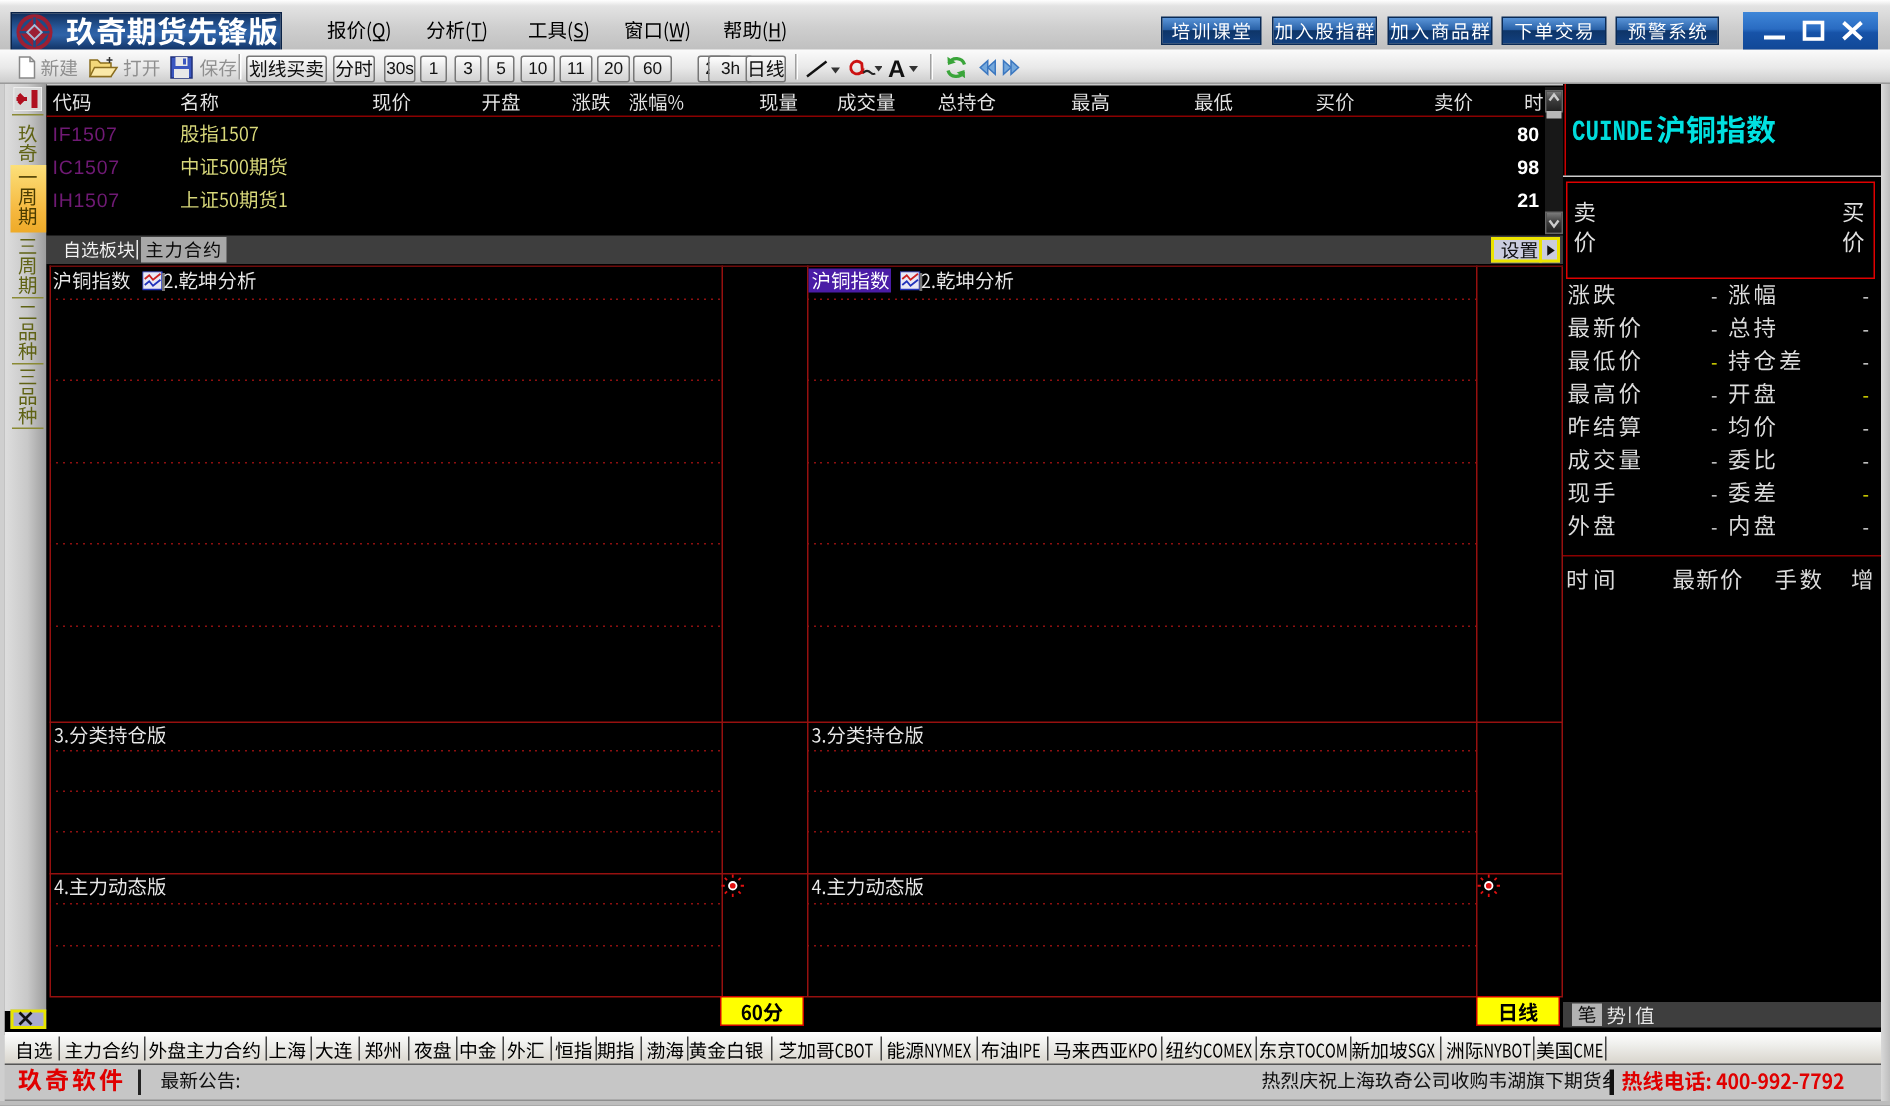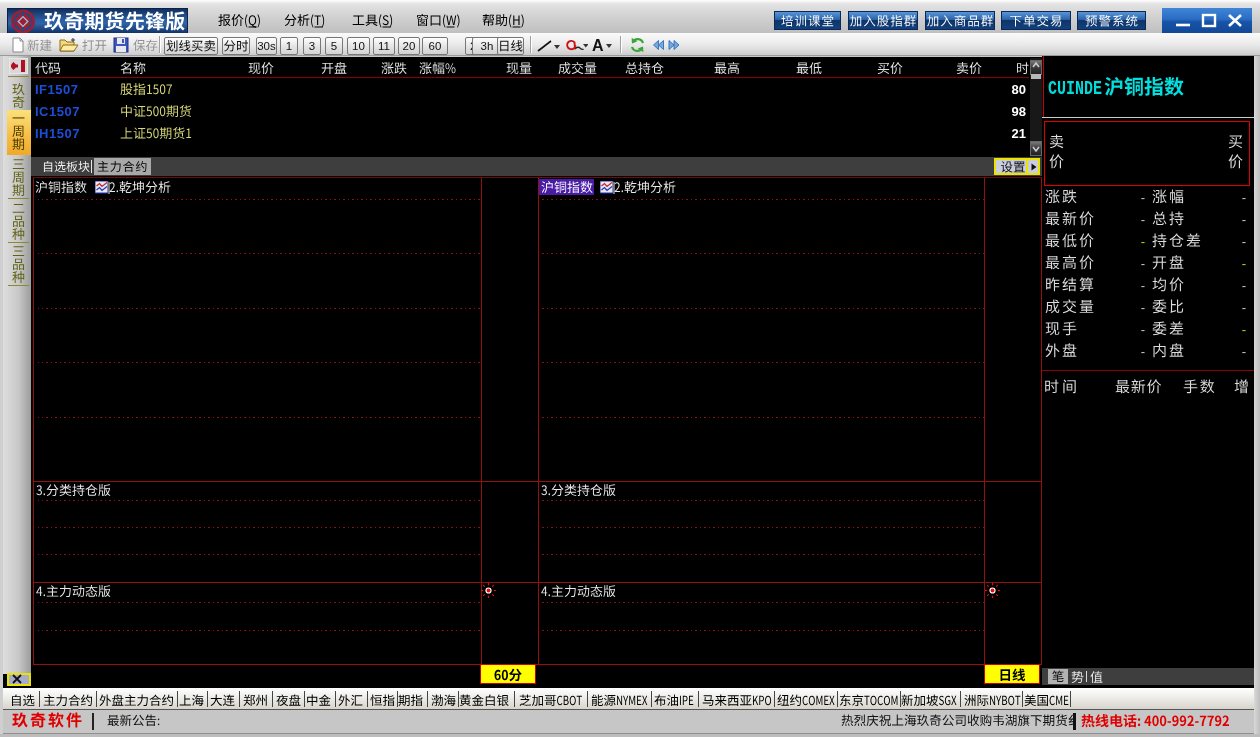--- a/index.html
+++ b/index.html
@@ -15,21 +15,21 @@
 
 #content{position:absolute;left:3px;top:56px;width:1253px;height:634px;background:#000}
 #sidebar{position:absolute;left:0px;top:56px;width:31px;height:618px;background:linear-gradient(90deg,#dedede 0%,#c8c8c8 55%,#9c9c9c 100%);border-left:3px solid #cdcdcd}
 .sline{position:absolute;left:8px;width:21px;height:1px;background:#8a8a34}
 #sidehl{position:absolute;left:7px;top:110px;width:24px;height:45px;background:linear-gradient(180deg,#fce07a 0%,#f5b73d 70%,#eeaa28 100%)}
 #xbtn{position:absolute;left:7px;top:673px;width:24px;height:13px;background:#a9abce;border:2px solid #e8e400}
 #xbtn svg{position:absolute;left:5px;top:0px}
 
 #tbl{position:absolute;left:31px;top:56px;width:1011px;height:101px;background:#000;border-top:1px solid #c8c8c8}
 #tblredline{position:absolute;left:31px;top:77px;width:998px;height:1px;background:#8b0000}
-.code{position:absolute;font-weight:bold;font-size:13px;color:#1d4ed8;letter-spacing:0.5px}
+.code{position:absolute;font-weight:normal;font-size:13px;color:#701a75;letter-spacing:0.5px}
 .val{position:absolute;font-weight:bold;font-size:13px;color:#ffffff}
 
 #sb{position:absolute;left:1030px;top:58px;width:12px;height:99px;background:#181818}
 .sbb{position:absolute;left:1030px;width:12px;height:15px;background:linear-gradient(180deg,#7a7a7a,#3a3a3a 50%,#222);border:1px solid #666}
 
 #graybar{position:absolute;left:31px;top:157px;width:1011px;height:19px;background:#3e3e3e}
 #zlbox{position:absolute;left:94px;top:158px;width:57px;height:17px;background:#a8a8a8}
 #szbtn{position:absolute;left:994px;top:158px;width:46px;height:17px;background:#caccdf;border:2px solid #ece400}
 
 #chart{position:absolute;left:31px;top:176px;width:1011px;height:514px;background:#000}
@@ -81,21 +81,21 @@
     <rect x="1" y="1" width="14" height="14" fill="#3a56c0" stroke="#20307a"></rect>
     <rect x="4" y="1" width="8" height="6" fill="#e8e8e8"></rect>
     <rect x="9" y="2" width="2" height="4" fill="#3a56c0"></rect>
     <rect x="3" y="9" width="10" height="6" fill="#e8e8e8"></rect>
   </svg>
   <div class="tsep" style="left:159px"></div>
 
   <div class="tbtn" style="left:164px;width:54px"></div>
 <div class="tbtn" style="left:222px;width:28px"></div>
 <div class="tbtn" style="left:256px;width:21px">
-      <div style="width:100%;text-align:center;font-size:11.5px;line-height:16px;color:#111">30s</div>
+      <div style="width:100%;text-align:right;font-size:11.5px;line-height:16px;color:#111">30s</div>
     </div>
 <div class="tbtn" style="left:280px;width:18px">
       <div style="width:100%;text-align:center;font-size:11.5px;line-height:16px;color:#111">1</div>
     </div>
 <div class="tbtn" style="left:303px;width:18px">
       <div style="width:100%;text-align:center;font-size:11.5px;line-height:16px;color:#111">3</div>
     </div>
 <div class="tbtn" style="left:325px;width:18px">
       <div style="width:100%;text-align:center;font-size:11.5px;line-height:16px;color:#111">5</div>
     </div>

